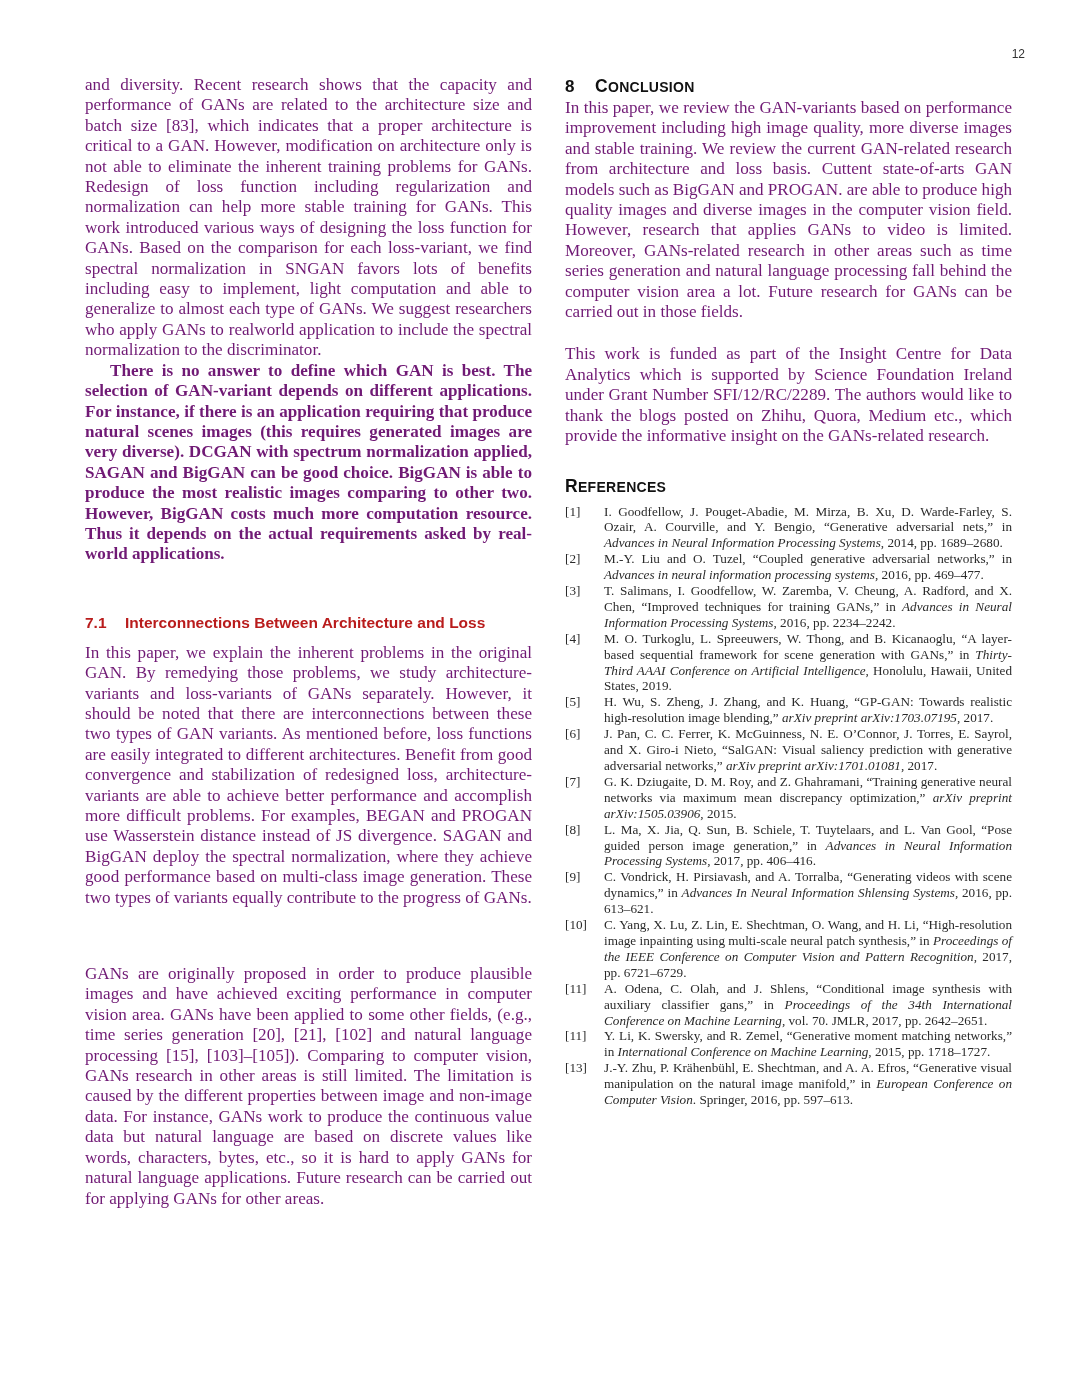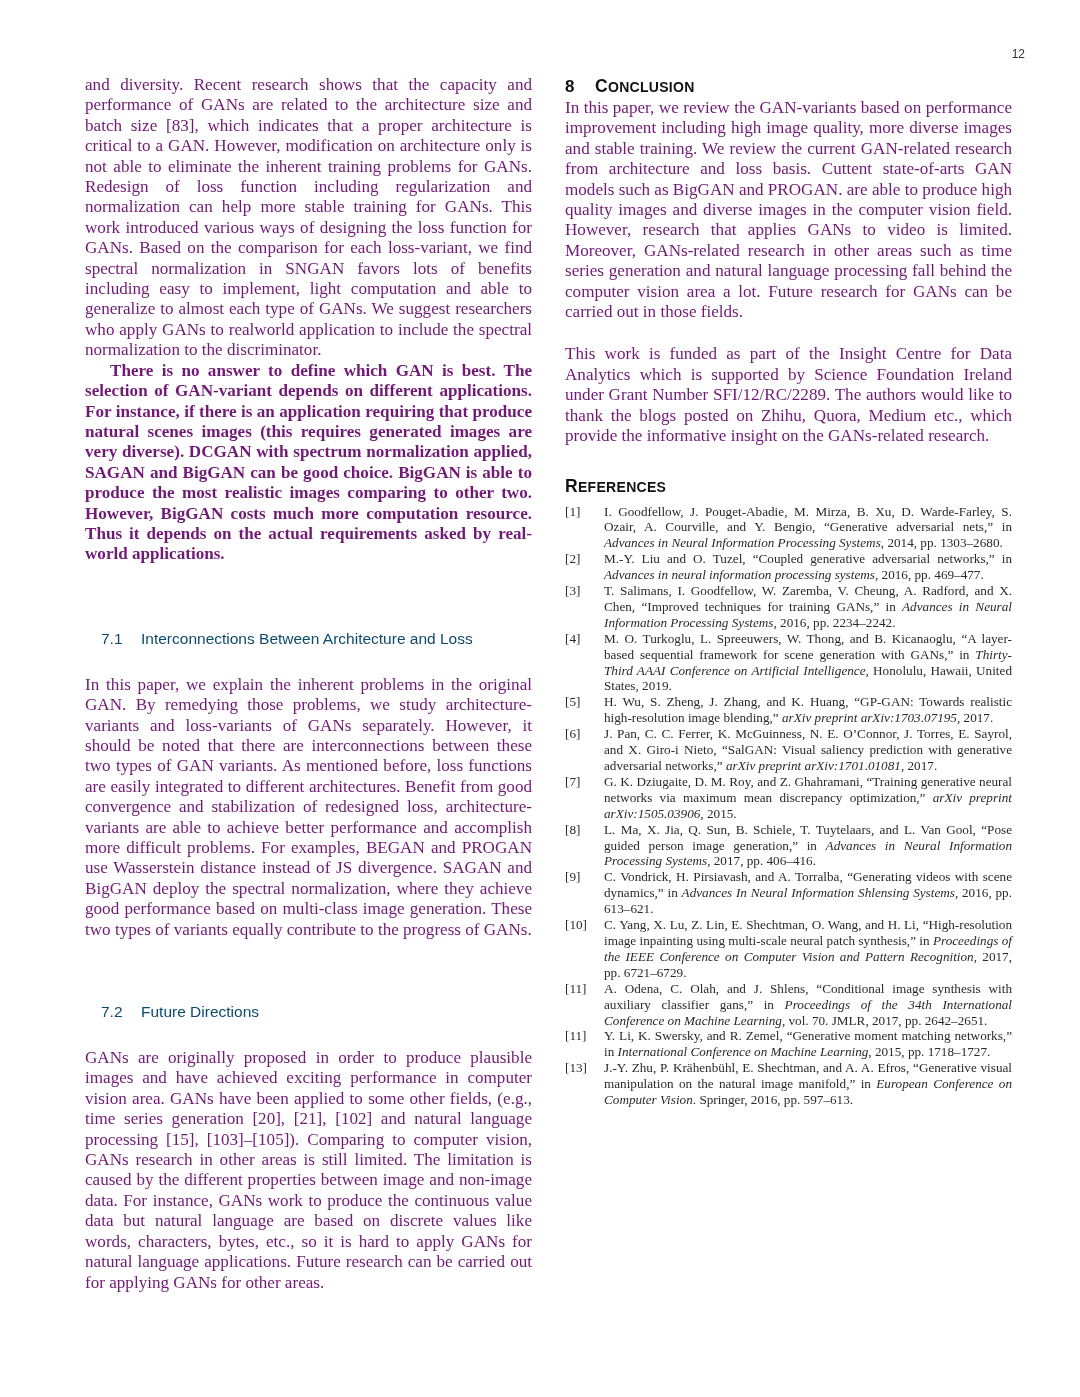--- a/index.html
+++ b/index.html
@@ -17,22 +17,22 @@
   }
   p.body.indent { text-indent: 25px; font-weight: bold; }
   h2.sec {
     margin: 0; font-family: "Liberation Sans", sans-serif; font-weight: bold; font-size: 17px;
     line-height: 22px; color: #111; letter-spacing: 0.3px;
   }
   h2.sec .num { display: inline-block; width: 30px; }
   h2.sec .sc-big { font-size: 17.5px; }
   h2.sec .sc-small { font-size: 14px; }
   h3.subsec {
-    margin: 16px; font-family: "Liberation Sans", sans-serif; font-weight: normal; font-size: 15.5px;
-    line-height: 20px; color: #0c4a6e;
+    margin: 0; font-family: "Liberation Sans", sans-serif; font-weight: bold; font-size: 15.5px;
+    line-height: 20px; color: #b91c1c;
   }
   h3.subsec .num { display: inline-block; width: 40px; }
   .refs { margin: 0; padding: 0; list-style: none; }
   .ref {
     display: flex; font-family: "Liberation Serif", serif; font-size: 13.2px; line-height: 15.9px;
     color: #2a2a2a;
   }
   .ref .label { width: 39px; flex: 0 0 39px; }
   .ref .text { flex: 1; text-align: justify; }
   .ref .text i { }
@@ -47,23 +47,20 @@
   <p class="body indent">There is no answer to define which GAN is best. The selection of GAN-variant depends on different applications. For instance, if there is an application requiring that produce natural scenes images (this requires generated images are very diverse). DCGAN with spectrum normalization ap­plied, SAGAN and BigGAN can be good choice. BigGAN is able to produce the most realistic images comparing to other two. However, BigGAN costs much more computation resource. Thus it depends on the actual requirements asked by real-world applications.</p>
 
   <div style="height:48px"></div>
   <h3 class="subsec">
     <span class="num">7.1</span><span>Interconnections Between Architecture and Loss</span>
   </h3>
   <div style="height:10px"></div>
   <p class="body">In this paper, we explain the inherent problems in the original GAN. By remedying those problems, we study architecture-variants and loss-variants of GANs separately. However, it should be noted that there are interconnections between these two types of GAN variants. As mentioned before, loss functions are easily integrated to different archi­tectures. Benefit from good convergence and stabilization of redesigned loss, architecture-variants are able to achieve better performance and accomplish more difficult prob­lems. For examples, BEGAN and PROGAN use Wasserstein distance instead of JS divergence. SAGAN and BigGAN deploy the spectral normalization, where they achieve good performance based on multi-class image generation. These two types of variants equally contribute to the progress of GANs.</p>
 
   <div style="height:46px"></div>
-  <h3 class="subsec">
-    <span class="num">7.2</span><span>Future Directions</span>
-  </h3>
   <div style="height:10px"></div>
   <p class="body">GANs are originally proposed in order to produce plau­sible images and have achieved exciting performance in computer vision area. GANs have been applied to some other fields, (e.g., time series generation [20], [21], [102] and natural language processing [15], [103]–[105]). Comparing to computer vision, GANs research in other areas is still limited. The limitation is caused by the different properties between image and non-image data. For instance, GANs work to produce the continuous value data but natural language are based on discrete values like words, characters, bytes, etc., so it is hard to apply GANs for natural language applications. Future research can be carried out for applying GANs for other areas.</p>
 </div>
 
 <div class="col col-right">
   <h2 class="sec">
     <span class="num">8</span><span class="sc-big">C</span><span class="sc-small">ONCLUSION</span>
   </h2>
   <p class="body">In this paper, we review the GAN-variants based on per­formance improvement including high image quality, more diverse images and stable training. We review the current GAN-related research from architecture and loss basis. Cut­tent state-of-arts GAN models such as BigGAN and PRO­GAN. are able to produce high quality images and diverse images in the computer vision field. However, research that applies GANs to video is limited. Moreover, GANs-related research in other areas such as time series generation and natural language processing fall behind the computer vision area a lot. Future research for GANs can be carried out in those fields.</p>
 
@@ -71,21 +68,21 @@
   <p class="body">This work is funded as part of the Insight Centre for Data Analytics which is supported by Science Foundation Ireland under Grant Number SFI/12/RC/2289. The authors would like to thank the blogs posted on Zhihu, Quora, Medium etc., which provide the informative insight on the GANs-related research.</p>
 
   <div style="height:28px"></div>
   <h2 class="sec">
     <span class="sc-big">R</span><span class="sc-small">EFERENCES</span>
   </h2>
   <div style="height:6px"></div>
   <ul class="refs" id="ref-list">
       <li class="ref">
     <span class="label">[1]</span>
-    <span class="text"><span class="pre">I. Goodfellow, J. Pouget-Abadie, M. Mirza, B. Xu, D. Warde-Farley, S. Ozair, A. Courville, and Y. Bengio, “Generative adver­sarial nets,” in </span><i class="venue">Advances in Neural Information Processing Systems</i><span class="post">, 2014, pp. 1303–2680.</span></span>
+    <span class="text"><span class="pre">I. Goodfellow, J. Pouget-Abadie, M. Mirza, B. Xu, D. Warde-Farley, S. Ozair, A. Courville, and Y. Bengio, “Generative adver­sarial nets,” in </span><i class="venue">Advances in Neural Information Processing Systems</i><span class="post">, 2014, pp. 1689–2680.</span></span>
   </li>
       <li class="ref">
     <span class="label">[2]</span>
     <span class="text"><span class="pre">M.-Y. Liu and O. Tuzel, “Coupled generative adversarial net­works,” in </span><i class="venue">Advances in neural information processing systems</i><span class="post">, 2016, pp. 469–477.</span></span>
   </li>
       <li class="ref">
     <span class="label">[3]</span>
     <span class="text"><span class="pre">T. Salimans, I. Goodfellow, W. Zaremba, V. Cheung, A. Radford, and X. Chen, “Improved techniques for training GANs,” in </span><i class="venue">Advances in Neural Information Processing Systems</i><span class="post">, 2016, pp. 2234–2242.</span></span>
   </li>
       <li class="ref">

